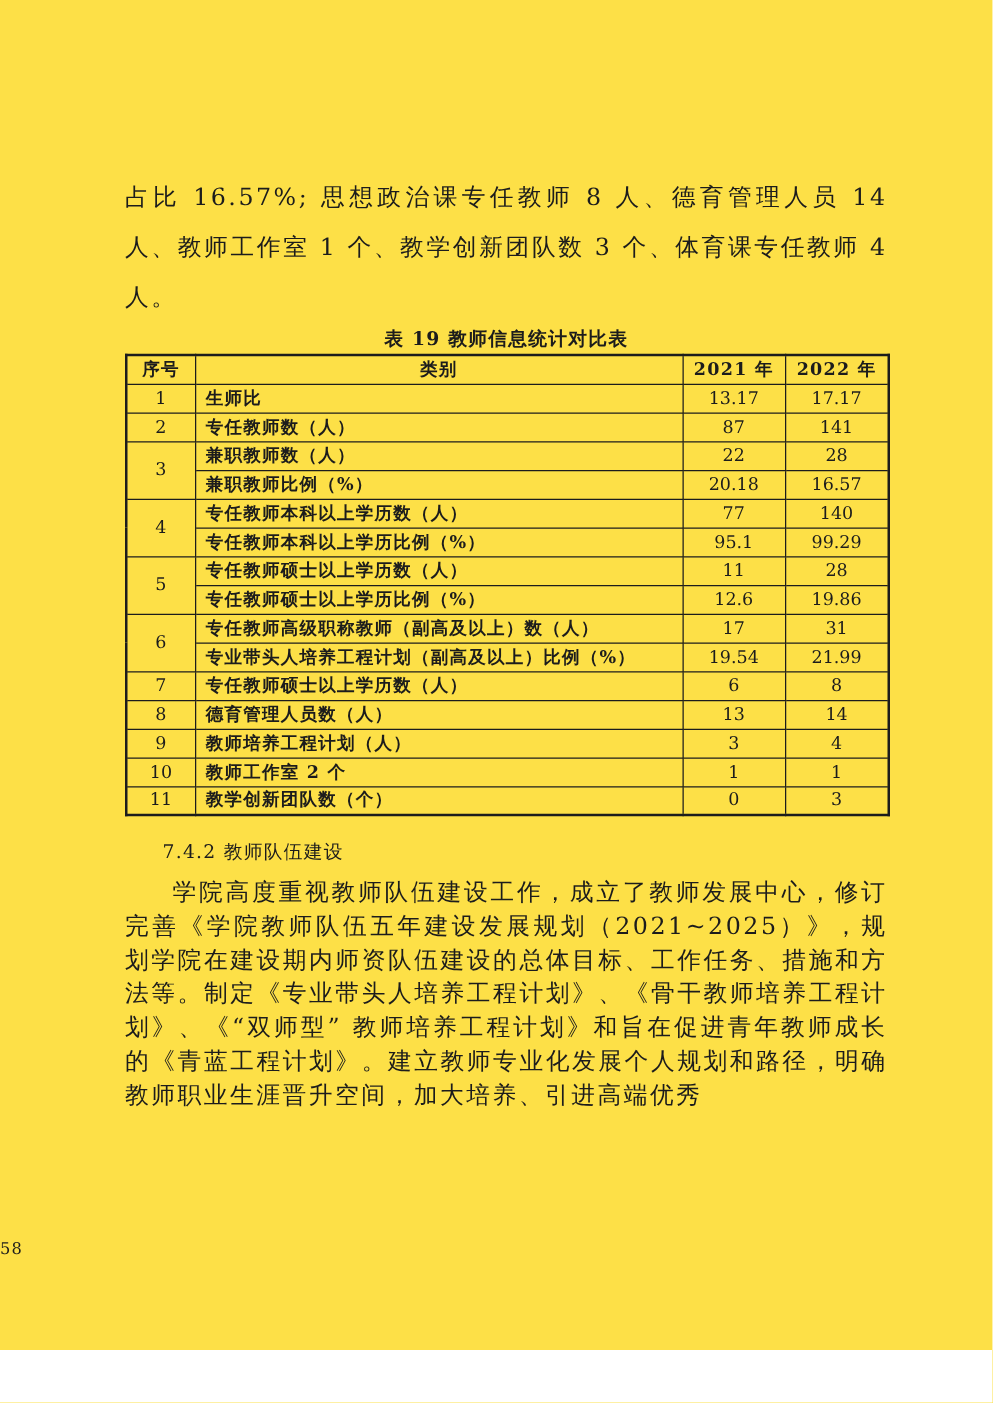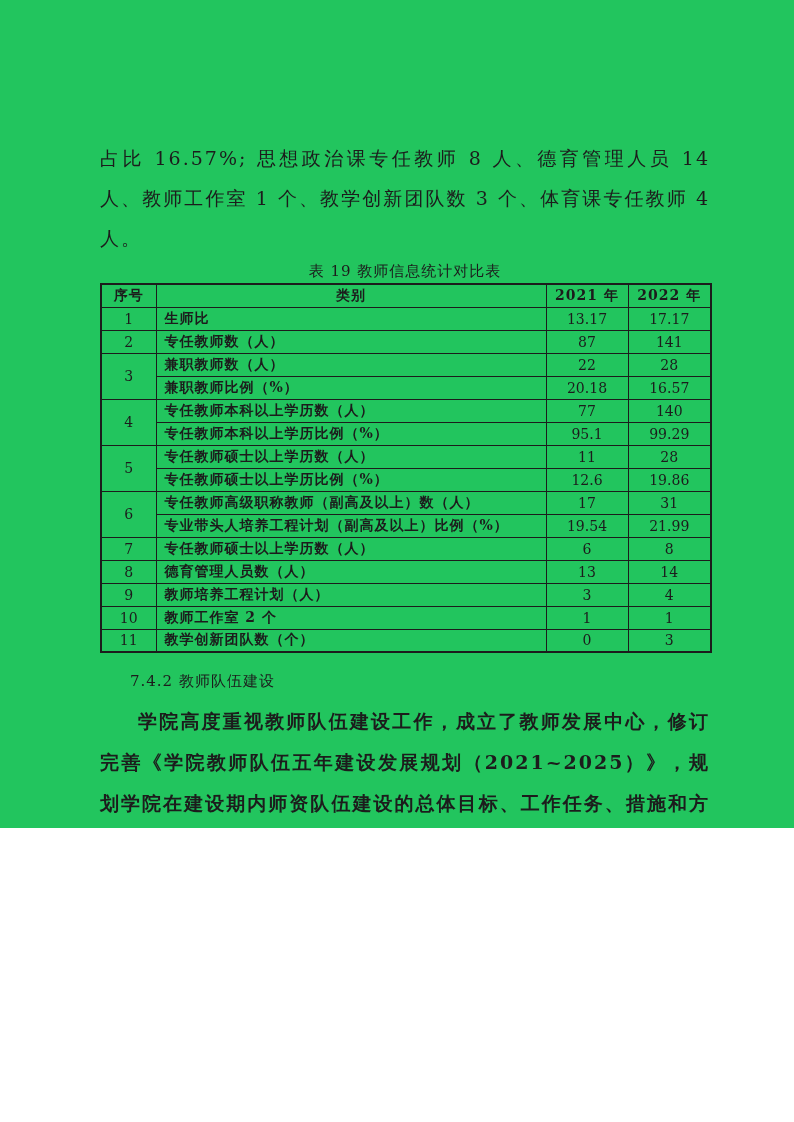--- a/index.html
+++ b/index.html
@@ -1,42 +1,42 @@
 <!DOCTYPE html>
 <html><head>
 <meta charset="utf-8">
 <style>
   * { margin: 0; padding: 0; box-sizing: border-box; }
   html, body { background: #ffffff; }
   .page {
     position: relative;
     width: 794px;
-    height: 828px;
-    background: #22c55e;
+    height: 1080px;
+    background: #fde047;
     font-family: "DejaVu Serif", "Liberation Serif", serif;
     color: #1c1c1c;
     overflow: hidden;
   }
   .content {
     position: absolute;
     left: 100px;
     top: 138px;
     width: 610px;
   }
   .body-text {
     font-size: 19px;
     line-height: 40px;
     text-align: justify;
     text-justify: inter-character;
     letter-spacing: 2px;
     word-break: break-all;
   }
   .table-title {
     margin-top: 3px;
-    font-weight: normal;
+    font-weight: bold;
     font-size: 15px;
     line-height: 20px;
     text-align: center;
     letter-spacing: 1px;
   }
   table.stats-table {
     width: 610px;
     border-collapse: collapse;
     table-layout: fixed;
     margin-top: 2px;
@@ -67,23 +67,22 @@
   .section-heading {
     margin-top: 12px;
     text-indent: 2em;
     font-size: 15px;
     font-weight: normal;
     line-height: 32px;
     letter-spacing: 1px;
   }
   .para-indent {
     text-indent: 2em;
-    line-height: 41px;
+    line-height: 27px;
     margin-top: 4px;
-    font-weight: bold;
   }
   .page-number {
     position: absolute;
     top: 992px;
     left: 0;
     width: 100%;
     text-align: left;
     font-size: 13px;
     letter-spacing: 1px;
   }

